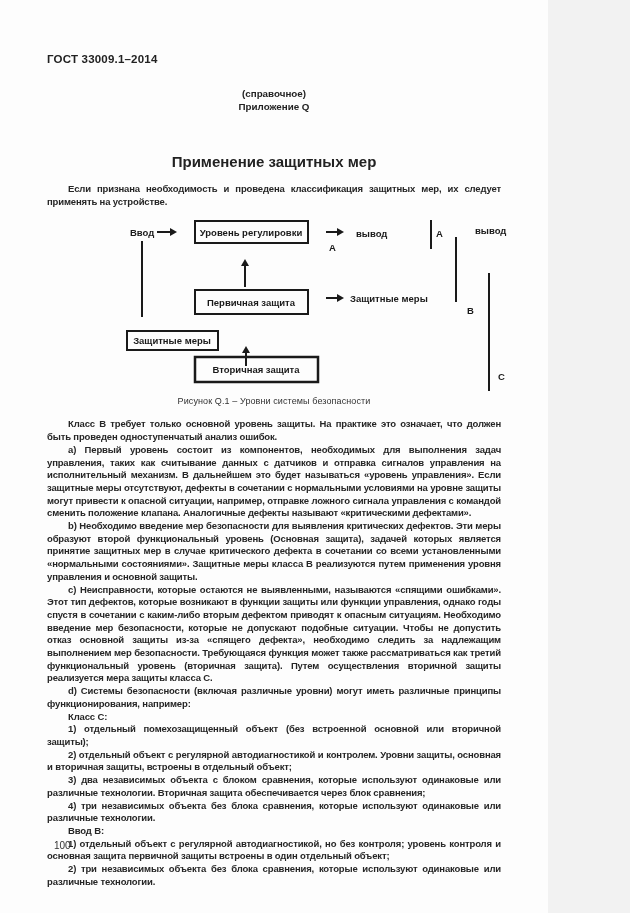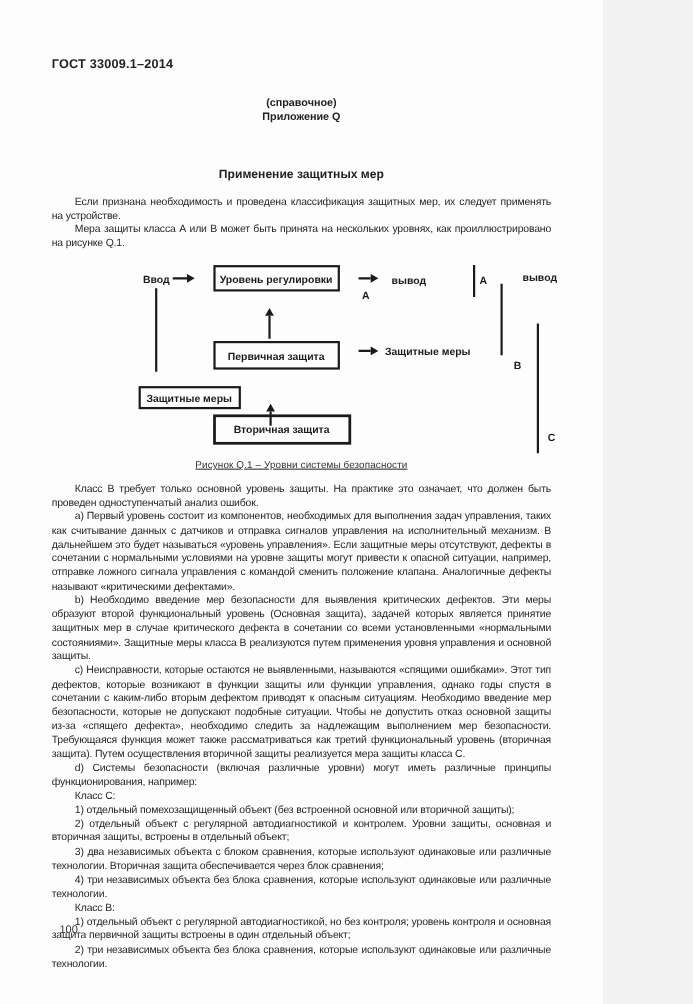--- a/index.html
+++ b/index.html
@@ -12,37 +12,37 @@
     position:relative;width:548px;height:913px;background:#fdfdfd;
     overflow:hidden;
   }
   .content{padding:53px 47px 0 47px;}
   .doc-header{
     font-size:11.5px;font-weight:bold;letter-spacing:.2px;color:#222;
   }
   .appendix{margin-top:22px;text-align:center;font-weight:bold;
     font-size:9.8px;line-height:13px;color:#222;}
   .title{
-    margin:40px 0 0 0;text-align:center;font-size:11px;font-weight:bold;color:#222;
+    margin:40px 0 0 0;text-align:center;font-size:15px;font-weight:bold;color:#222;
   }
   .bodytext p{
     margin:0;font-size:9.5px;line-height:12.7px;text-align:justify;
-    text-indent:21px;letter-spacing:-0.15px;color:#262626;
+    text-indent:21px;letter-spacing:-0.15px;color:#262626;font-weight:bold;
   }
   .intro{margin-top:13px;}
   .figure-wrap{margin-top:6px;}
   .figure-svg{display:block;}
   .figure-svg text{
     font-family:"Liberation Sans",sans-serif;font-size:9.5px;font-weight:bold;fill:#1a1a1a;
   }
   .figure-svg rect{fill:none;stroke:#1a1a1a;}
   .figure-svg line{stroke:#1a1a1a;}
   .figure-svg path{fill:#1a1a1a;stroke:none;}
   .fig-caption{
-    margin-top:2px;text-align:center;font-size:9px;color:#333;letter-spacing:.1px;text-decoration:underline;
+    margin-top:2px;text-align:center;font-size:9px;color:#333;letter-spacing:.1px;
   }
   .bodytext.main{margin-top:12px;}
   .page-number{
     position:absolute;left:54px;top:840px;font-size:10px;color:#333;
   }
 </style>
 </head>
 <body>
 
 <div class="page">
@@ -52,21 +52,20 @@
 
     <div class="appendix">
       <div>(справочное)</div>
       <div>Приложение Q</div>
     </div>
 
     <div class="title">Применение защитных мер</div>
 
     <div class="bodytext intro">
       <p>Если признана необходимость и проведена классификация защитных мер, их следует применять на устройстве.</p>
-      <p>Мера защиты класса А или В может быть принята на нескольких уровнях, как проиллюстрировано на рисунке Q.1.</p>
     </div>
 
     <div class="figure-wrap">
       <svg class="figure-svg" width="536" height="180" viewBox="0 0 536 180">
 
         <text x="83" y="22">Ввод</text>
         <line x1="95" y1="27" x2="95" y2="103" stroke-width="2"></line>
 
         <line x1="110" y1="18" x2="123" y2="18" stroke-width="2"></line>
         <path d="M123,14 L130,18 L123,22 Z"></path>
@@ -117,21 +116,21 @@
       <p>Класс В требует только основной уровень защиты. На практике это означает, что должен быть проведен одноступенчатый анализ ошибок.</p>
       <p>a) Первый уровень состоит из компонентов, необходимых для выполнения задач управления, таких как считывание данных с датчиков и отправка сигналов управления на исполнительный механизм. В дальнейшем это будет называться «уровень управления». Если защитные меры отсутствуют, дефекты в сочетании с нормальными условиями на уровне защиты могут привести к опасной ситуации, например, отправке ложного сигнала управления с командой сменить положение клапана. Аналогичные дефекты называют «критическими дефектами».</p>
       <p>b) Необходимо введение мер безопасности для выявления критических дефектов. Эти меры образуют второй функциональный уровень (Основная защита), задачей которых является принятие защитных мер в случае критического дефекта в сочетании со всеми установленными «нормальными состояниями». Защитные меры класса В реализуются путем применения уровня управления и основной защиты.</p>
       <p>c) Неисправности, которые остаются не выявленными, называются «спящими ошибками». Этот тип дефектов, которые возникают в функции защиты или функции управления, однако годы спустя в сочетании с каким-либо вторым дефектом приводят к опасным ситуациям. Необходимо введение мер безопасности, которые не допускают подобные ситуации. Чтобы не допустить отказ основной защиты из-за «спящего дефекта», необходимо следить за надлежащим выполнением мер безопасности. Требующаяся функция может также рассматриваться как третий функциональный уровень (вторичная защита). Путем осуществления вторичной защиты реализуется мера защиты класса С.</p>
       <p>d) Системы безопасности (включая различные уровни) могут иметь различные принципы функционирования, например:</p>
       <p>Класс С:</p>
       <p>1) отдельный помехозащищенный объект (без встроенной основной или вторичной защиты);</p>
       <p>2) отдельный объект с регулярной автодиагностикой и контролем. Уровни защиты, основная и вторичная защиты, встроены в отдельный объект;</p>
       <p>3) два независимых объекта с блоком сравнения, которые используют одинаковые или различные технологии. Вторичная защита обеспечивается через блок сравнения;</p>
       <p>4) три независимых объекта без блока сравнения, которые используют одинаковые или различные технологии.</p>
-      <p>Класс В:</p>
+      <p>Ввод В:</p>
       <p>1) отдельный объект с регулярной автодиагностикой, но без контроля; уровень контроля и основная защита первичной защиты встроены в один отдельный объект;</p>
       <p>2) три независимых объекта без блока сравнения, которые используют одинаковые или различные технологии.</p>
     </div>
 
   </div>
 
   <div class="page-number">100</div>
 </div>
 
 </body></html>

